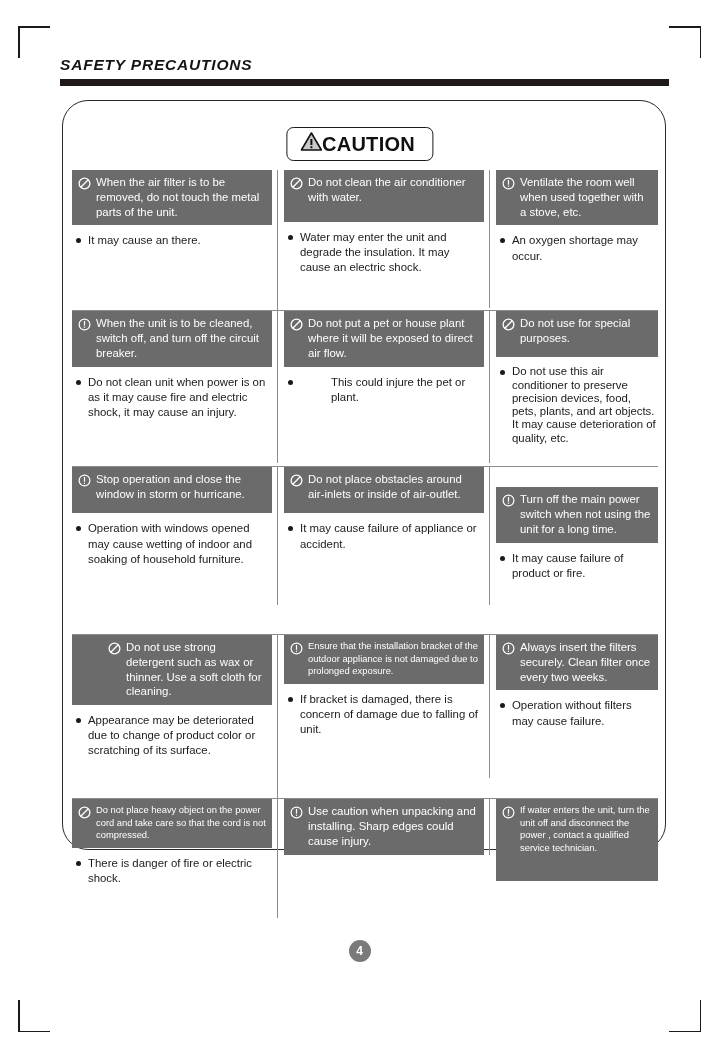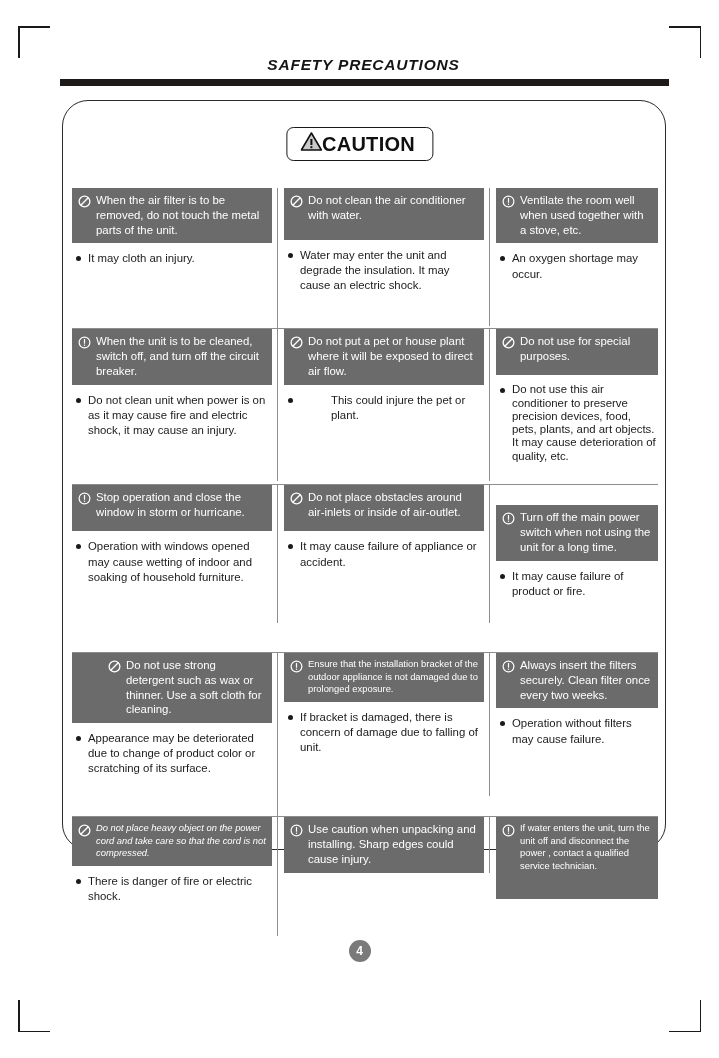--- a/index.html
+++ b/index.html
@@ -47,21 +47,21 @@
   .crop-br::after  { right: 0; bottom: 0; }
 
   
   .page-header {
     position: absolute;
     left: 60px;
     right: 50px;
     top: 56px;
   }
   .header-title {
-    text-align: center;
+    text-align: left;
     font-size: 15.5px;
     font-weight: bold;
     font-style: italic;
     letter-spacing: 0.8px;
     color: #151515;
     padding-right: 2px;
   }
   .header-rule {
     margin-top: 5px;
     height: 7px;
@@ -100,21 +100,21 @@
     font-weight: bold;
     letter-spacing: 0.3px;
     color: #101010;
     line-height: 1;
   }
 
   
   .grid {
     position: absolute;
     left: 72px;
-    top: 188px;
+    top: 170px;
     width: 586px;
   }
   .row {
     display: flex;
     align-items: flex-start;
     position: relative;
   }
   .row.sep::after {
     content: "";
     position: absolute;
@@ -238,21 +238,21 @@
       <div class="cell col-0 divider">
         <div class="hdr" style="min-height: 52px;">
           <span class="hdr-icon"><svg width="13" height="13" viewBox="0 0 14 14">
               <circle cx="7" cy="7" r="5.8" fill="none" stroke="currentColor" stroke-width="1.4"></circle>
               <line x1="3" y1="11" x2="11" y2="3" stroke="currentColor" stroke-width="1.4"></line>
             </svg></span>
           <span class="hdr-text">When the air filter is to be removed, do not touch the metal parts of the unit.</span>
         </div>
         <div class="body" style="min-height: 68px;">
           <span class="bullet"></span>
-          <span class="body-text">It may cloth an injury.</span>
+          <span class="body-text">It may cause an there.</span>
         </div>
       </div>
       <div class="cell col-1 divider">
         <div class="hdr" style="min-height: 52px;">
           <span class="hdr-icon"><svg width="13" height="13" viewBox="0 0 14 14">
               <circle cx="7" cy="7" r="5.8" fill="none" stroke="currentColor" stroke-width="1.4"></circle>
               <line x1="3" y1="11" x2="11" y2="3" stroke="currentColor" stroke-width="1.4"></line>
             </svg></span>
           <span class="hdr-text">Do not clean the air conditioner with water.</span>
         </div>
@@ -399,21 +399,21 @@
           <span class="hdr-text">Always insert the filters securely. Clean filter once every two weeks.</span>
         </div>
         <div class="body" style="min-height: 76px;">
           <span class="bullet"></span>
           <span class="body-text">Operation without filters may cause failure.</span>
         </div>
       </div>
     </div>
     <div class="row">
       <div class="cell col-0 divider">
-        <div class="hdr small" style="min-height: 46px; font-style: italic;">
+        <div class="hdr small" style="min-height: 46px;">
           <span class="hdr-icon"><svg width="13" height="13" viewBox="0 0 14 14">
               <circle cx="7" cy="7" r="5.8" fill="none" stroke="currentColor" stroke-width="1.4"></circle>
               <line x1="3" y1="11" x2="11" y2="3" stroke="currentColor" stroke-width="1.4"></line>
             </svg></span>
           <span class="hdr-text">Do not place heavy object on the power cord and take care so that the cord is not  compressed.</span>
         </div>
         <div class="body" style="min-height: 52px;">
           <span class="bullet"></span>
           <span class="body-text">There is danger of fire or electric shock.</span>
         </div>

